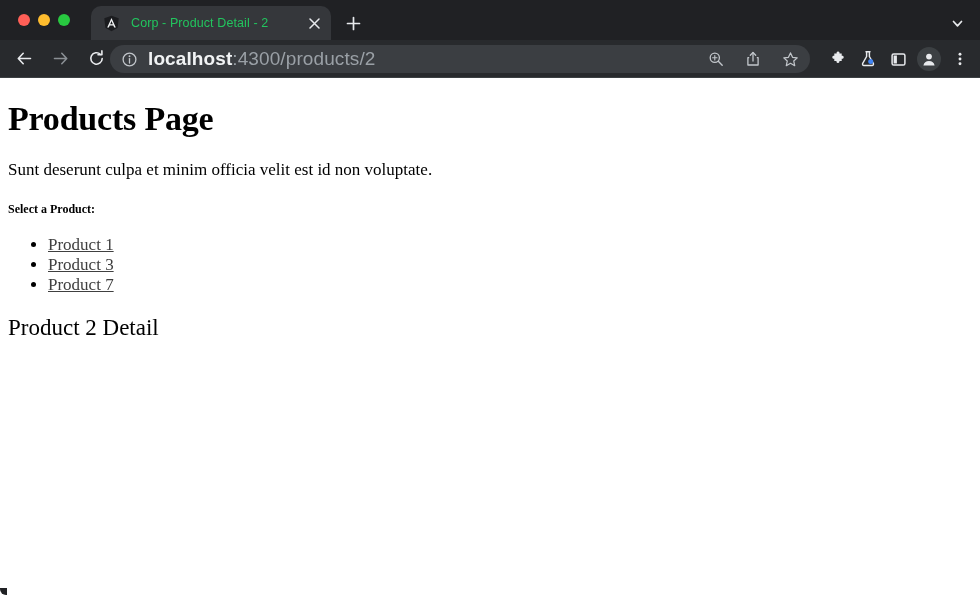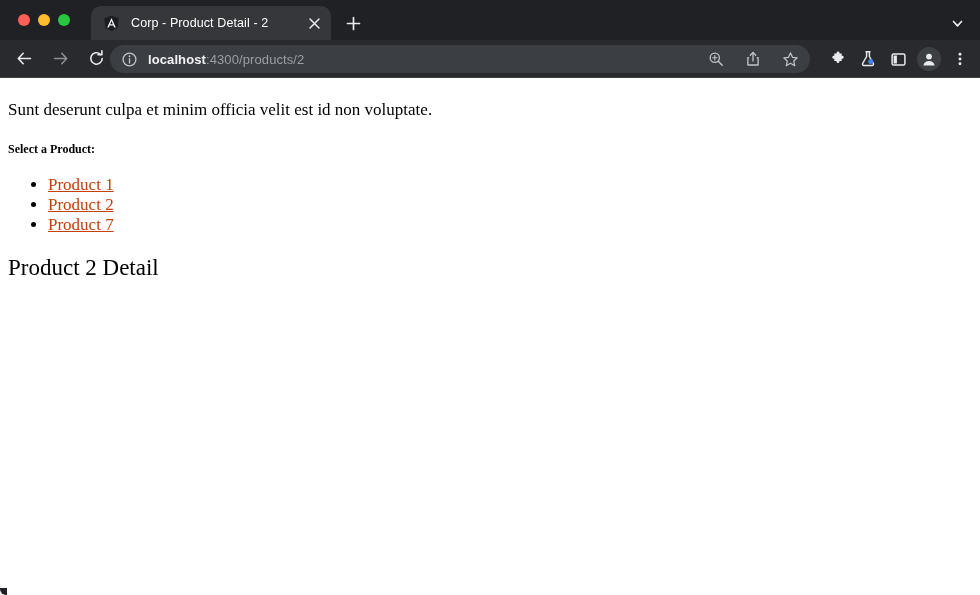--- a/index.html
+++ b/index.html
@@ -63,21 +63,21 @@
   }
   .tab-favicon {
     width: 17px;
     height: 17px;
     flex: 0 0 auto;
     display: block;
   }
   .tab-title {
     flex: 1 1 auto;
     margin-left: 11px;
-    color: #ffffff;
+    color: #22c55e;
     font-size: 12.5px;
     line-height: 16px;
     white-space: nowrap;
     overflow: hidden;
     text-overflow: ellipsis;
     letter-spacing: 0.1px;
   }
   .tab-close {
     width: 22px;
     height: 22px;
@@ -149,21 +149,21 @@
   .site-info-icon {
     width: 17px;
     height: 17px;
     margin-left: 11px;
     flex: 0 0 auto;
     display: block;
   }
   .url-text {
     flex: 1 1 auto;
     margin-left: 10px;
-    font-size: 13px;
+    font-size: 19px;
     color: #9aa0a6;
     white-space: nowrap;
     overflow: hidden;
     letter-spacing: 0.1px;
   }
   .url-host {
     color: #f1f3f4;
     font-weight: bold;
   }
   .omni-action {
@@ -245,21 +245,21 @@
     margin: 18px 0 0 0;
     padding-left: 40px;
     list-style-type: disc;
   }
   .product-list li {
     font-size: 17px;
     line-height: 20px;
     margin: 0;
   }
   .product-list a {
-    color: #c2410c;
+    color: #404040;
     text-decoration: underline;
   }
   .detail-text {
     font-size: 23px;
     margin: 19px 0 0 0;
     line-height: 1.2;
   }
 
   .corner-notch {
     position: absolute;
@@ -394,24 +394,25 @@
         <svg width="16" height="16" viewBox="0 0 16 16">
           <circle cx="8" cy="3.2" r="1.45" fill="#e8eaed"></circle>
           <circle cx="8" cy="8.0" r="1.45" fill="#e8eaed"></circle>
           <circle cx="8" cy="12.8" r="1.45" fill="#e8eaed"></circle>
         </svg>
       </div>
     </div>
   </div>
 
   <div class="content">
+    <h1 class="page-title">Products Page</h1>
     <p class="page-intro">Sunt deserunt culpa et minim officia velit est id non voluptate.</p>
     <p class="section-label">Select a Product:</p>
     <ul class="product-list">
       <li><a href="#">Product 1</a></li>
-      <li><a href="#">Product 2</a></li>
+      <li><a href="#">Product 3</a></li>
       <li><a href="#">Product 7</a></li>
     </ul>
     <p class="detail-text">Product 2 Detail</p>
     <div class="corner-notch"></div>
   </div>
 
 </div>
 
 </body></html>

